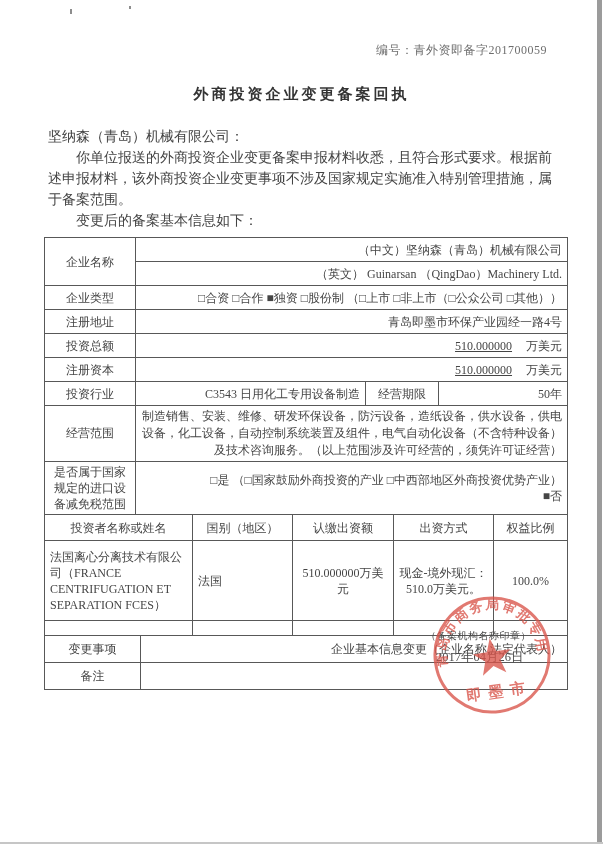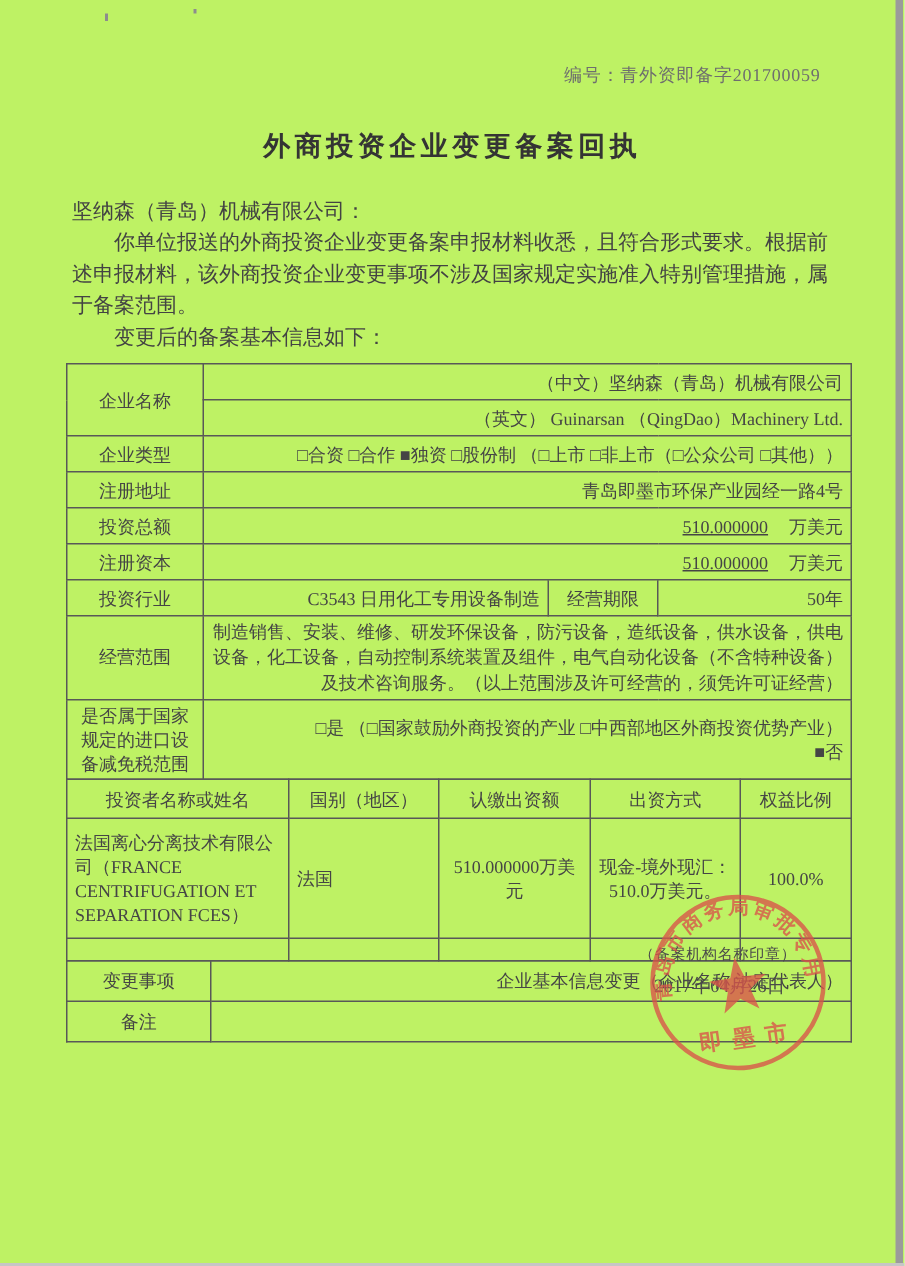--- a/index.html
+++ b/index.html
@@ -1,40 +1,40 @@
 <!DOCTYPE html>
 <html><head>
 <meta charset="utf-8">
 <style>
   * { margin:0; padding:0; box-sizing:border-box; }
   html,body { background:#e8e8e8; }
   .page {
     position:relative;
     width:603px; height:844px;
     margin:0 auto;
-    background:#bef264;
+    background:#ffffff;
     overflow:hidden;
     font-family:"Liberation Serif","DejaVu Serif",serif;
     color:#3d3d3d;
   }
   .scan-edge-right { position:absolute; top:0; right:1px; width:5px; height:100%; background:#9b9b9b; }
   .scan-edge-bottom { position:absolute; bottom:0; left:0; width:100%; height:2px; background:#c6c6c6; }
   .speck { position:absolute; background:#8d8d8d; }
 
   .refno {
     margin:42px 56px 0 48px;
     text-align:right;
     font-size:12px;
     color:#6e6e6e;
     letter-spacing:0.5px;
   }
   .doc-title {
     margin-top:26px;
     text-align:center;
-    font-size:18px;
+    font-size:15px;
     font-weight:bold;
     color:#343434;
     letter-spacing:3px;
   }
   .body-text {
     margin:22px 50px 0 48px;
     font-size:14px;
     line-height:21px;
     color:#434343;
   }

